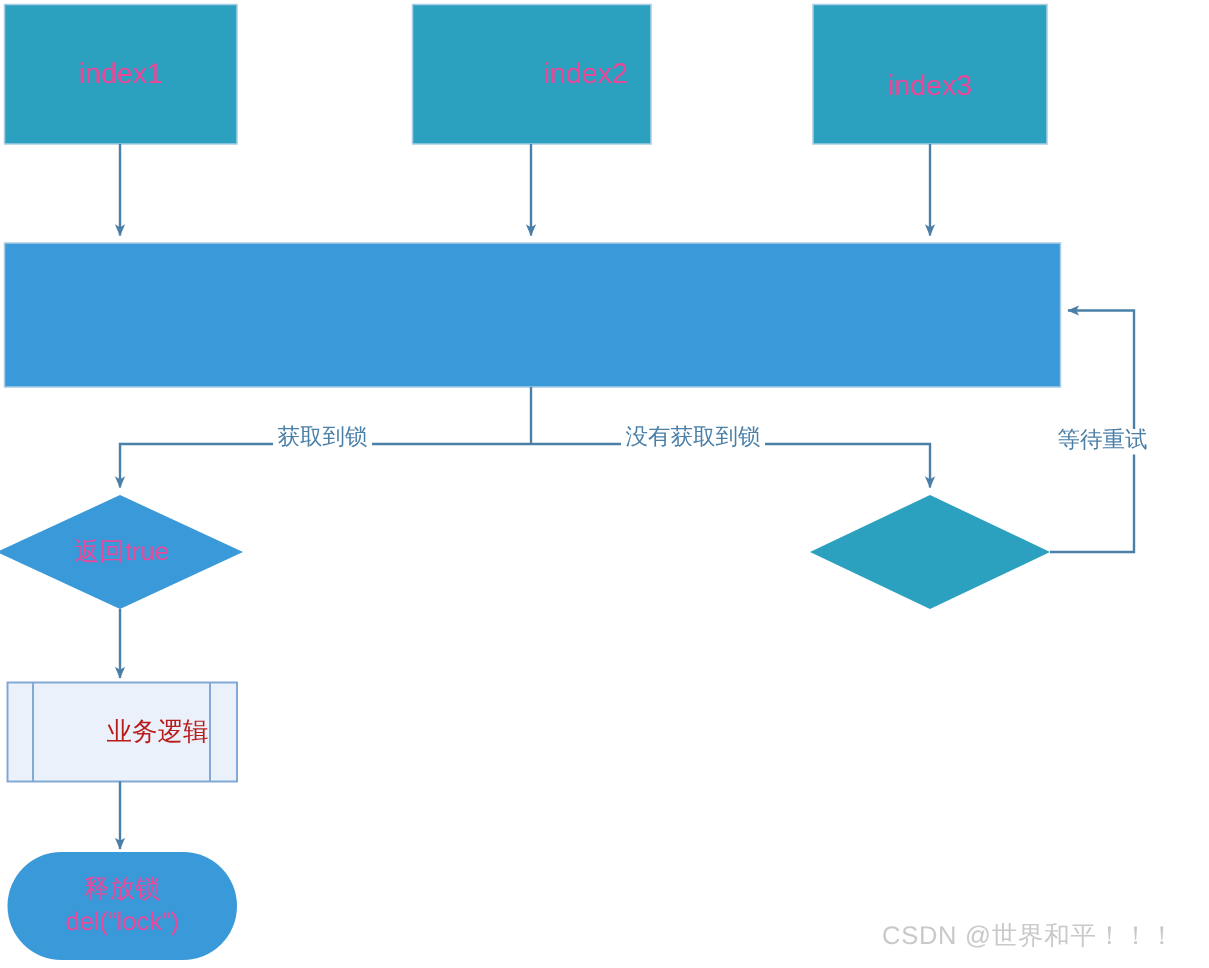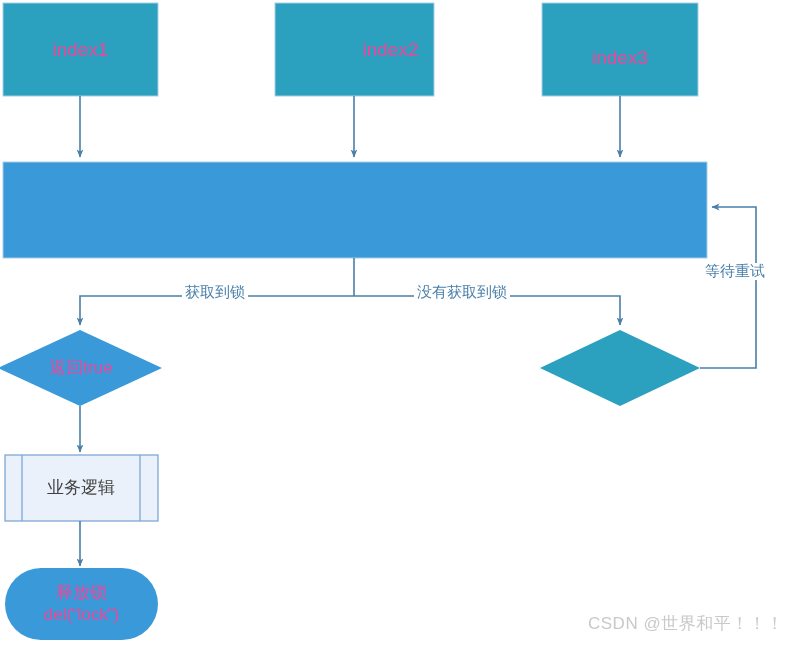--- a/index.html
+++ b/index.html
@@ -33,21 +33,22 @@
     justify-content: center;
     text-align: center;
     pointer-events: none;
     line-height: 1.32;
     white-space: nowrap;
   }
   .label-white {
     color: #ec4899;
   }
   .label-blue {
-    color: #404040;
+    color: #b91c1c;
+    padding-left: 24px;
   }
   .edge-label {
     position: absolute;
     color: #4a7fa8;
     font-size: 15px;
     white-space: nowrap;
     background: #ffffff;
     padding: 0 3px;
     line-height: 1.1;
   }
@@ -120,17 +121,17 @@
 
   <div class="node-label label-white" style="left:5px; top:568px; width:153px; height:72px;">
     <span class="fs-17">释放锁</span>
     <span class="fs-17">del(“lock”)</span>
   </div>
 
   <div class="edge-label" style="left:182px; top:284px;">获取到锁</div>
 
   <div class="edge-label" style="left:414px; top:284px;">没有获取到锁</div>
 
-  <div class="edge-label" style="left:702px; top:263px;text-align:right;">等待重试</div>
+  <div class="edge-label" style="left:702px; top:286px;text-align:right;">等待重试</div>
 
   <div class="watermark" style="left:588px; top:612px;">CSDN @世界和平！！！</div>
 
 </div>
 
 </body></html>

